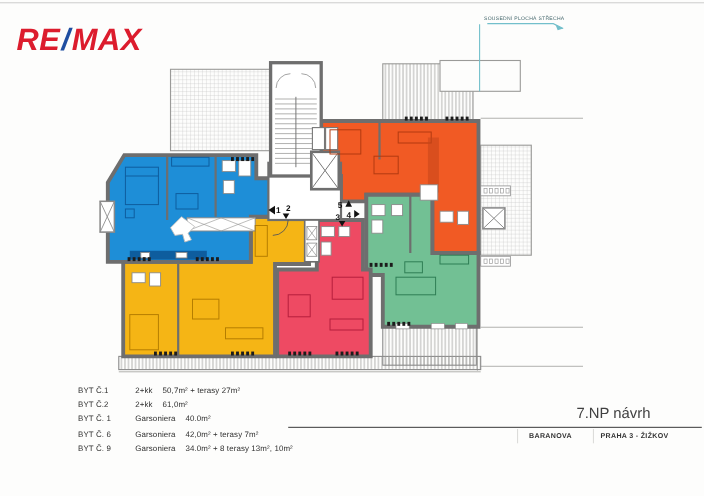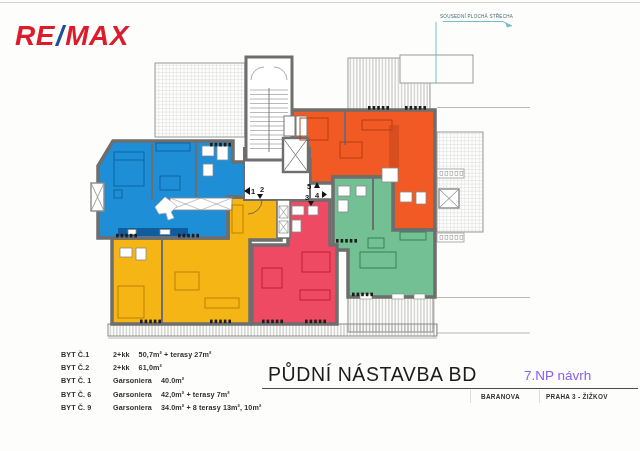--- a/index.html
+++ b/index.html
@@ -22,30 +22,30 @@
   .thin{stroke:#b0b0ae;stroke-width:0.9;}
   .fix{fill:#ffffff;stroke:#8a8a8a;stroke-width:0.8;}
   .f-blue{fill:none;stroke:#0e5d9e;stroke-width:0.9;}
   .f-yel{fill:none;stroke:#b57d00;stroke-width:0.9;}
   .f-pink{fill:none;stroke:#b51e3c;stroke-width:0.9;}
   .f-grn{fill:none;stroke:#2e7d54;stroke-width:0.9;}
   .f-org{fill:none;stroke:#b23a10;stroke-width:0.9;}
   .mk{font:bold 7.5px "Liberation Sans",sans-serif;fill:#111;}
   .tri{fill:#111;}
   
-  .legend{position:absolute;left:61px;top:348px;font-size:7.2px;color:#2f2f2f;
-          font-weight:bold;letter-spacing:.1px;}
+  .legend{position:absolute;left:71px;top:348px;font-size:7.2px;color:#2f2f2f;
+          font-weight:normal;letter-spacing:.1px;}
   .legend .row{display:flex;height:13.2px;align-items:center;}
   .legend .l1{width:52px;}
   .legend .l2{}
   .legend .l3{margin-left:9px;}
   
   .title{position:absolute;left:268px;top:363px;font-size:19.5px;color:#1c1c1c;
          letter-spacing:.6px;white-space:nowrap;}
-  .variant{position:absolute;left:524px;top:368px;font-size:13.5px;color:#8b5cf6;white-space:nowrap;}
+  .variant{position:absolute;left:524px;top:368px;font-size:13.5px;color:#404040;white-space:nowrap;}
   .tb-line{position:absolute;left:262px;top:388px;width:376px;height:1.3px;background:#4a4a4a;}
   .tb-div1{position:absolute;left:470px;top:390px;width:1px;height:13px;background:#dcdcda;}
   .tb-div2{position:absolute;left:539px;top:390px;width:1px;height:13px;background:#dcdcda;}
   .street{position:absolute;left:481px;top:393px;font-size:6.4px;font-weight:bold;
           color:#333;letter-spacing:.3px;}
   .district{position:absolute;left:546px;top:393px;font-size:6.4px;font-weight:bold;
           color:#333;letter-spacing:.3px;}
 </style>
 </head>
 <body>
@@ -287,20 +287,19 @@
       <span class="l2">Garsoniera</span>
       <span class="l3">42,0m² + terasy  7m²</span>
     </div>
     <div class="row">
       <span class="l1">BYT Č. 9</span>
       <span class="l2">Garsoniera</span>
       <span class="l3">34.0m² + 8 terasy 13m², 10m²</span>
     </div>
   </div>
 
-  <div class="title">PŮDNÍ NÁSTAVBA BD</div>
   <div class="variant">7.NP návrh</div>
   <div class="tb-line"></div>
   <div class="tb-div1"></div>
   <div class="tb-div2"></div>
   <div class="street">BARANOVA</div>
   <div class="district">PRAHA 3 - ŽIŽKOV</div>
 </div>
 
 </body></html>

